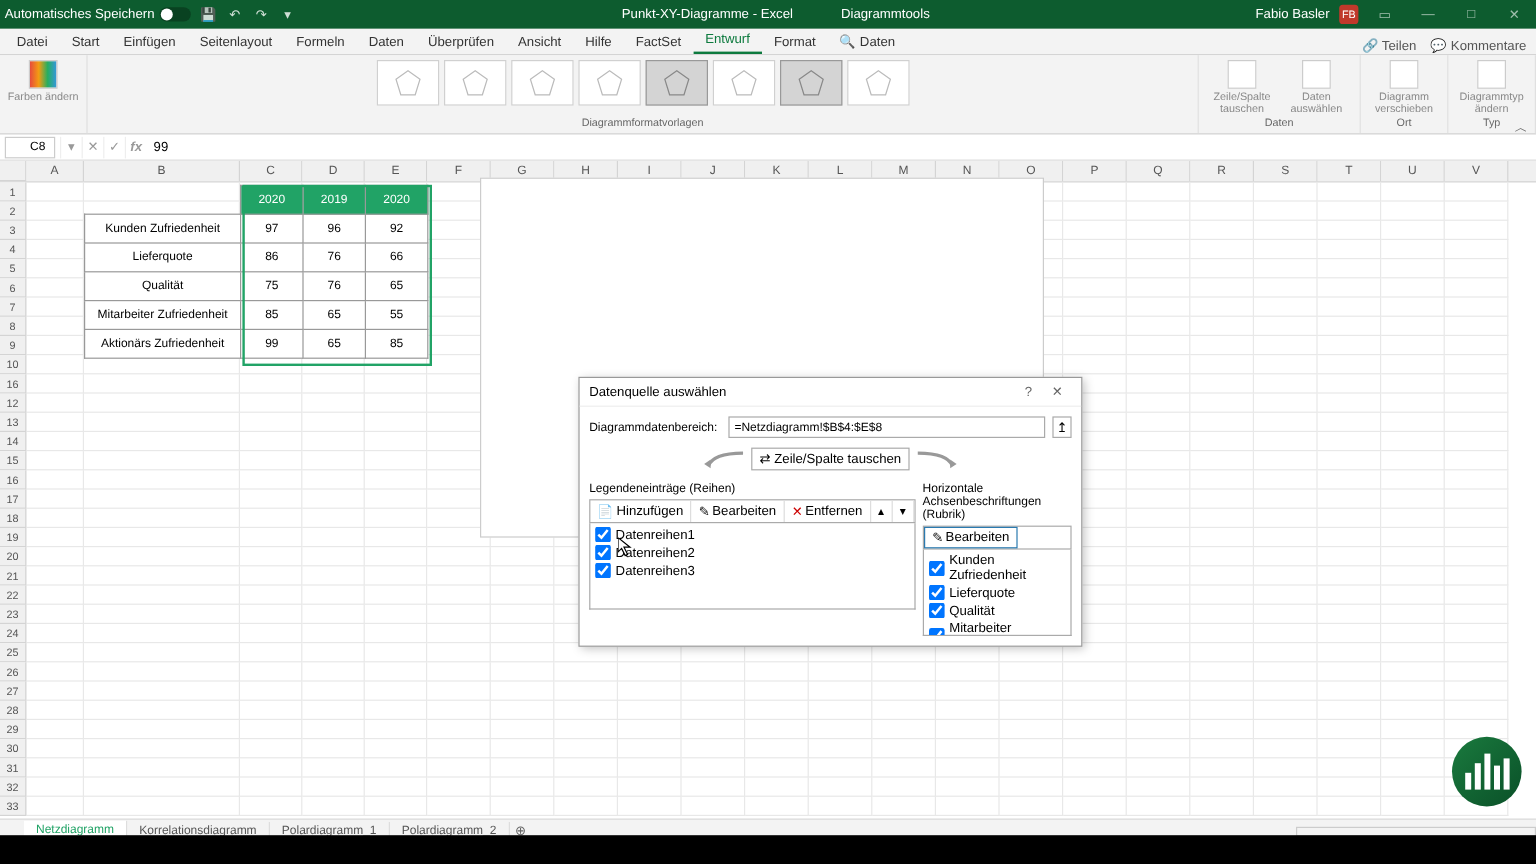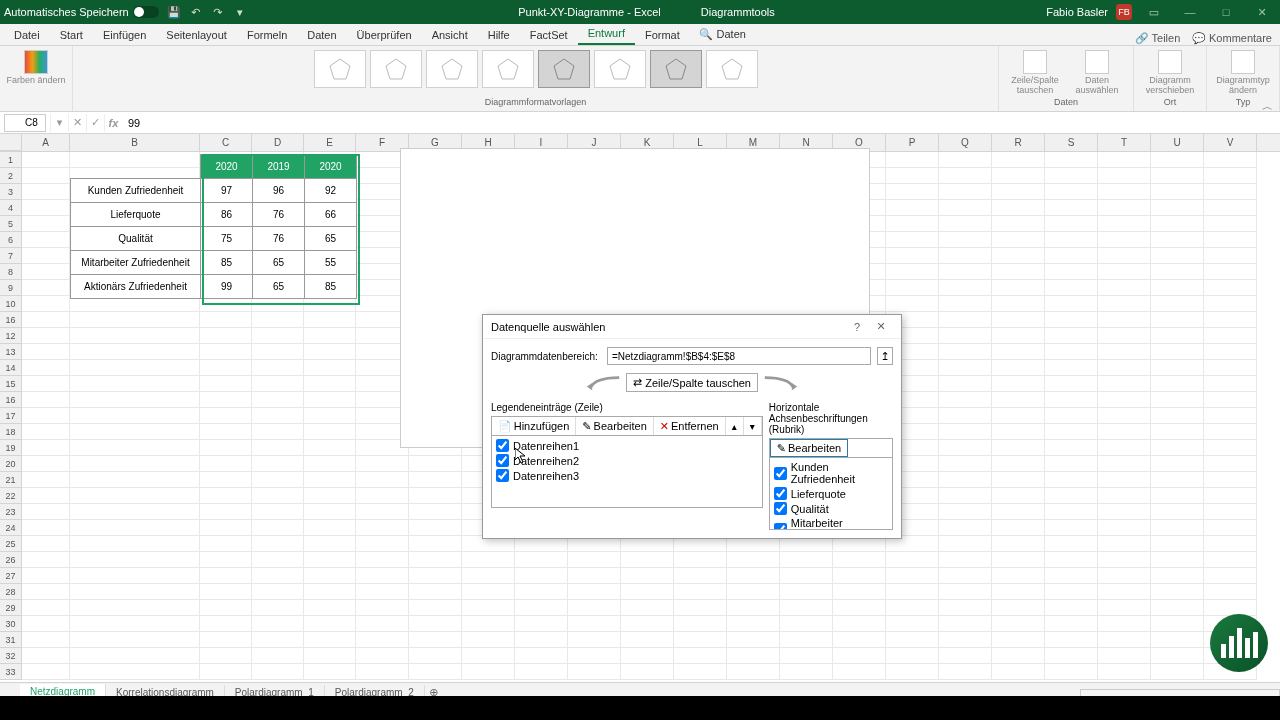--- a/index.html
+++ b/index.html
@@ -1201,21 +1201,21 @@
             <span>⇄</span>
             <span>Zeile/Spalte tauschen</span>
           </div>
         <svg class="swap-arrow" viewBox="0 0 40 20">
             <path d="M2,4 Q30,4 34,16" fill="none" stroke="#999" stroke-width="3"></path>
             <path d="M38,14 L32,18 L32,10 Z" fill="#999"></path>
           </svg>
       </div>
       <div class="cols">
         <div class="col">
-          <div class="col-label">Legendeneinträge (Zeile)</div>
+          <div class="col-label">Legendeneinträge (Reihen)</div>
           <div class="col-toolbar">
             <div class="tb-btn">
                 <span>📄</span>
                 <span>Hinzufügen</span>
               </div>
             <div class="tb-btn">
                 <span>✎</span>
                 <span>Bearbeiten</span>
               </div>
             <div class="tb-btn">

